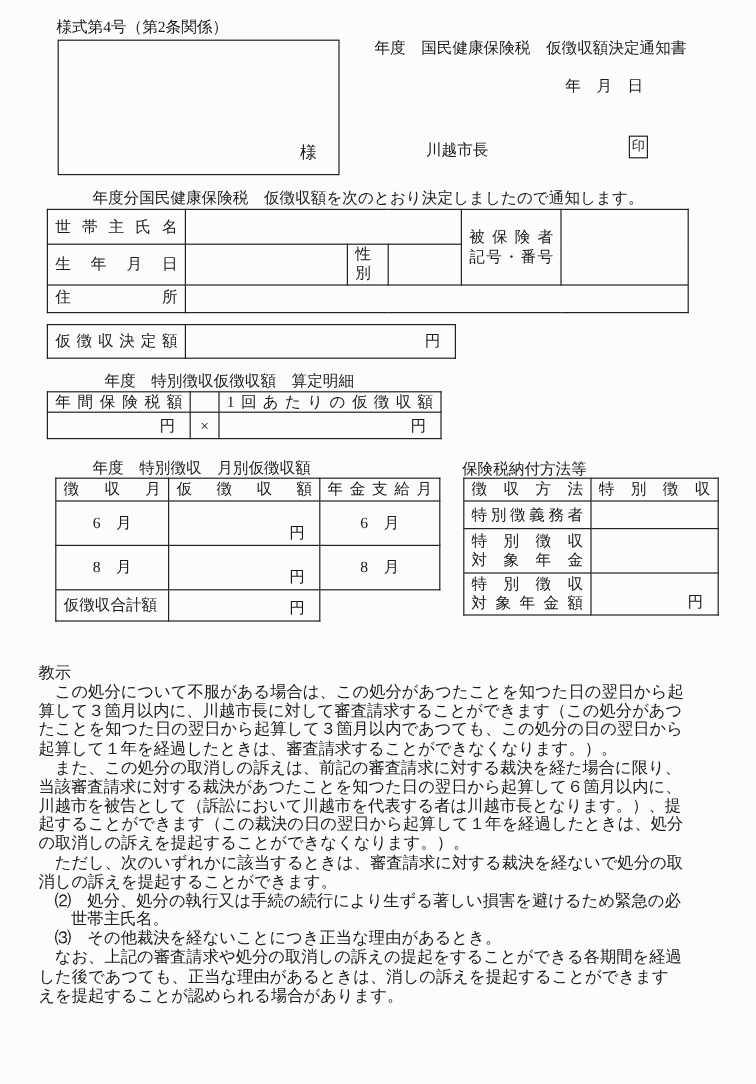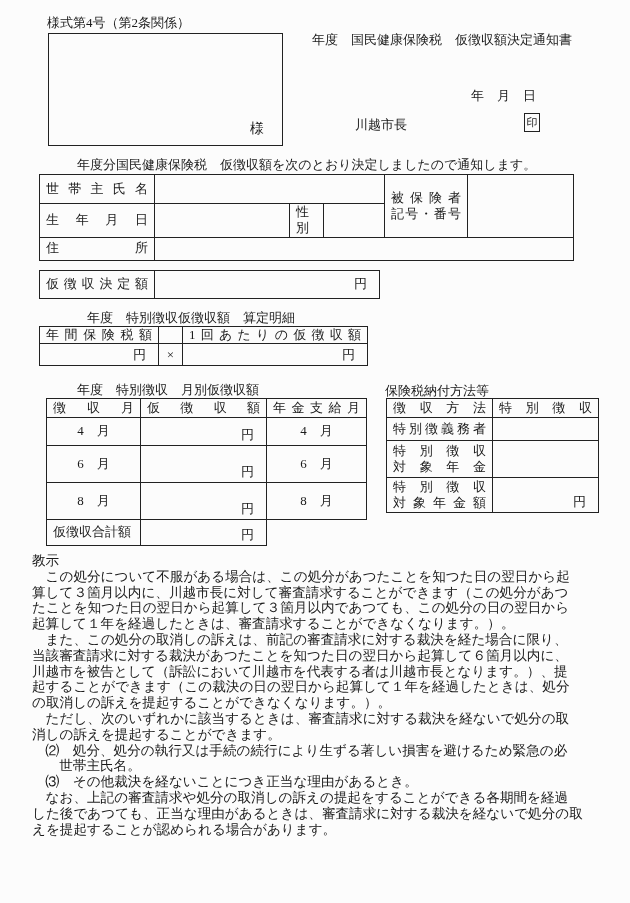--- a/index.html
+++ b/index.html
@@ -74,21 +74,21 @@
 
 <div id="canvas">
 
   <div class="abs" style="left:47px;top:15px;text-align:center;">様式第4号（第2条関係）</div>
 
   <div class="abs address-box">
     <span class="addressee">様</span>
   </div>
 
   <div class="abs" style="left:312px;top:32px;">年度　国民健康保険税　仮徴収額決定通知書</div>
-  <div class="abs" style="left:471px;top:64px;margin-top:24px;">年　月　日</div>
+  <div class="abs" style="left:471px;top:64px;">年　月　日</div>
   <div class="abs" style="left:355px;top:117px;text-align:right;">川越市長</div>
   <div class="abs seal-box">
     <span>印</span>
   </div>
 
   <div class="abs" style="left:77px;top:157px;">年度分国民健康保険税　仮徴収額を次のとおり決定しましたので通知します。</div>
 
   <table class="t-household" style="width:534px;">
     <colgroup>
       <col style="width:115px">
@@ -163,25 +163,20 @@
     <colgroup>
         <col style="width:94px">
         <col style="width:126px">
         <col style="width:100px">
       </colgroup>
     <tbody>
         <tr class="hr">
       <th class="j">徴収月</th>
       <th class="j">仮徴収額</th>
       <th class="j">年金支給月</th>
-    </tr>
-    <tr class="r1">
-      <td class="ctr">4　月</td>
-      <td class="yen-b">円</td>
-      <td class="ctr">4　月</td>
     </tr>
     <tr class="r2">
       <td class="ctr">6　月</td>
       <td class="yen-b">円</td>
       <td class="ctr">6　月</td>
     </tr>
     <tr class="r3">
       <td class="ctr">8　月</td>
       <td class="yen-b">円</td>
       <td class="ctr">8　月</td>
@@ -238,17 +233,17 @@
     <div>当該審査請求に対する裁決があつたことを知つた日の翌日から起算して６箇月以内に、</div>
     <div>川越市を被告として（訴訟において川越市を代表する者は川越市長となります。）、提</div>
     <div>起することができます（この裁決の日の翌日から起算して１年を経過したときは、処分</div>
     <div>の取消しの訴えを提起することができなくなります。）。</div>
     <div>　ただし、次のいずれかに該当するときは、審査請求に対する裁決を経ないで処分の取</div>
     <div>消しの訴えを提起することができます。</div>
     <div>　⑵　処分、処分の執行又は手続の続行により生ずる著しい損害を避けるため緊急の必</div>
     <div>　　世帯主氏名。</div>
     <div>　⑶　その他裁決を経ないことにつき正当な理由があるとき。</div>
     <div>　なお、上記の審査請求や処分の取消しの訴えの提起をすることができる各期間を経過</div>
-    <div>した後であつても、正当な理由があるときは、審査請求に対する裁決を経ないで処分の取</div>
+    <div>した後であつても、正当な理由があるときは、消しの訴えを提起することができます</div>
     <div>えを提起することが認められる場合があります。</div>
   </div>
 
 </div>
 
 </body></html>

